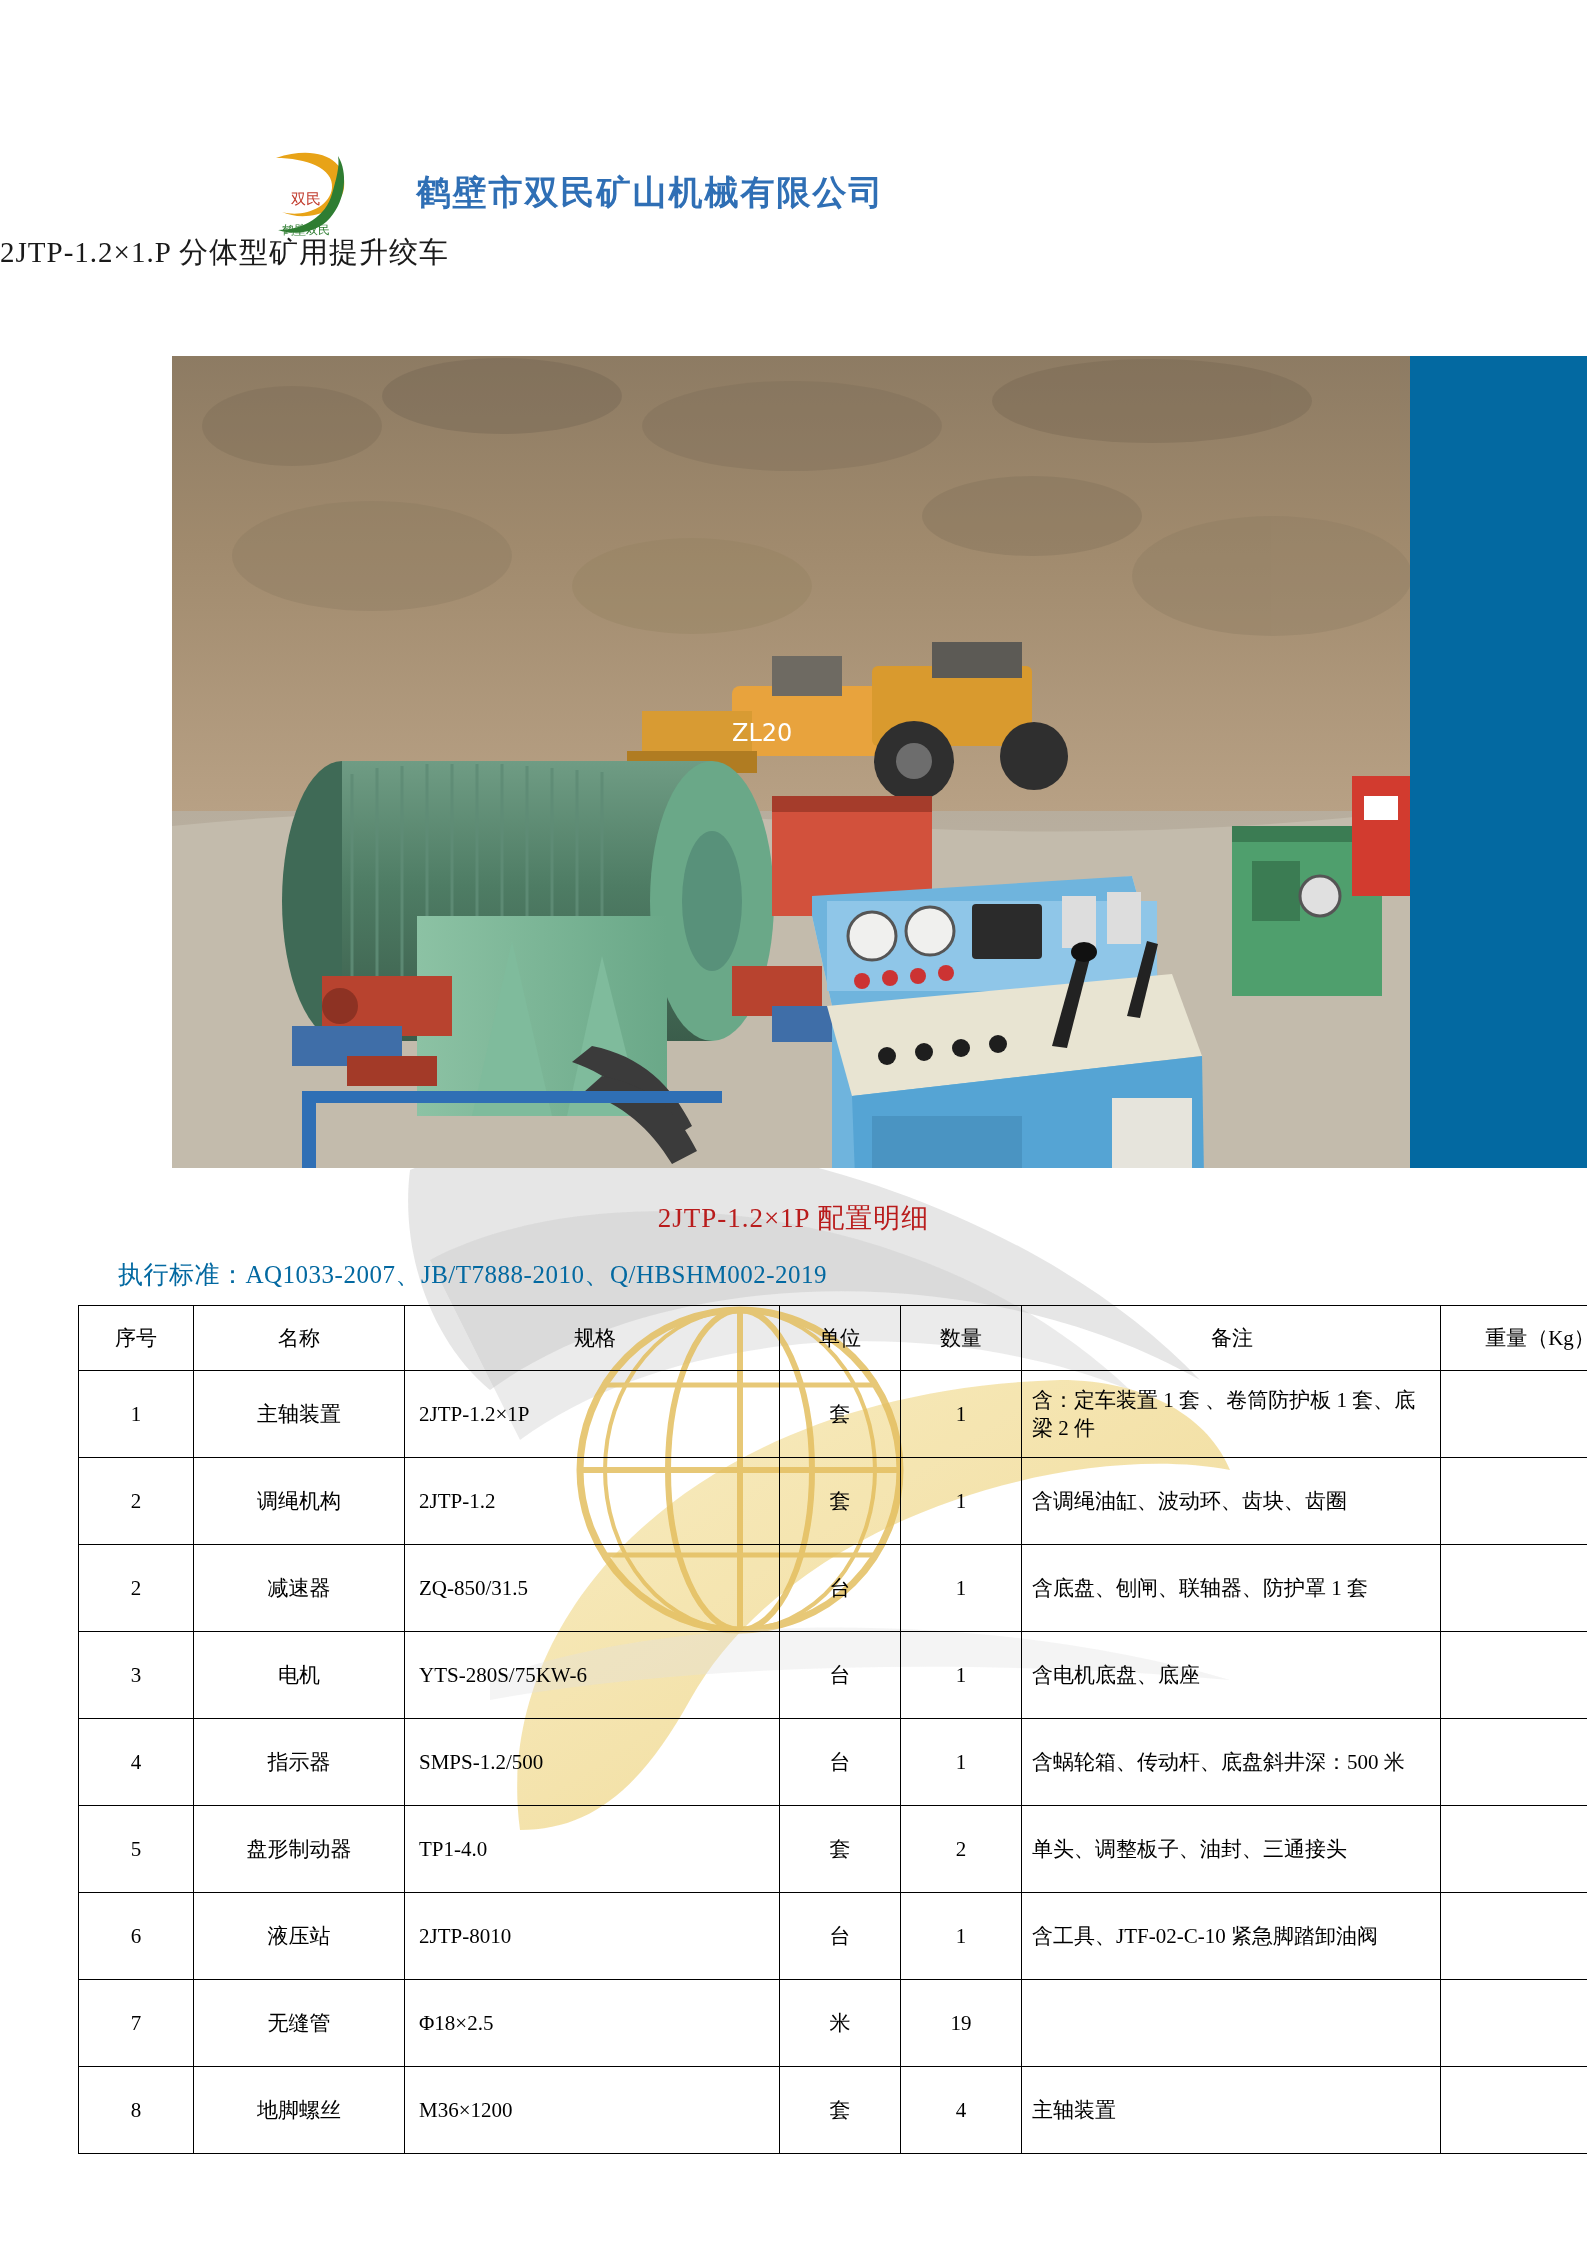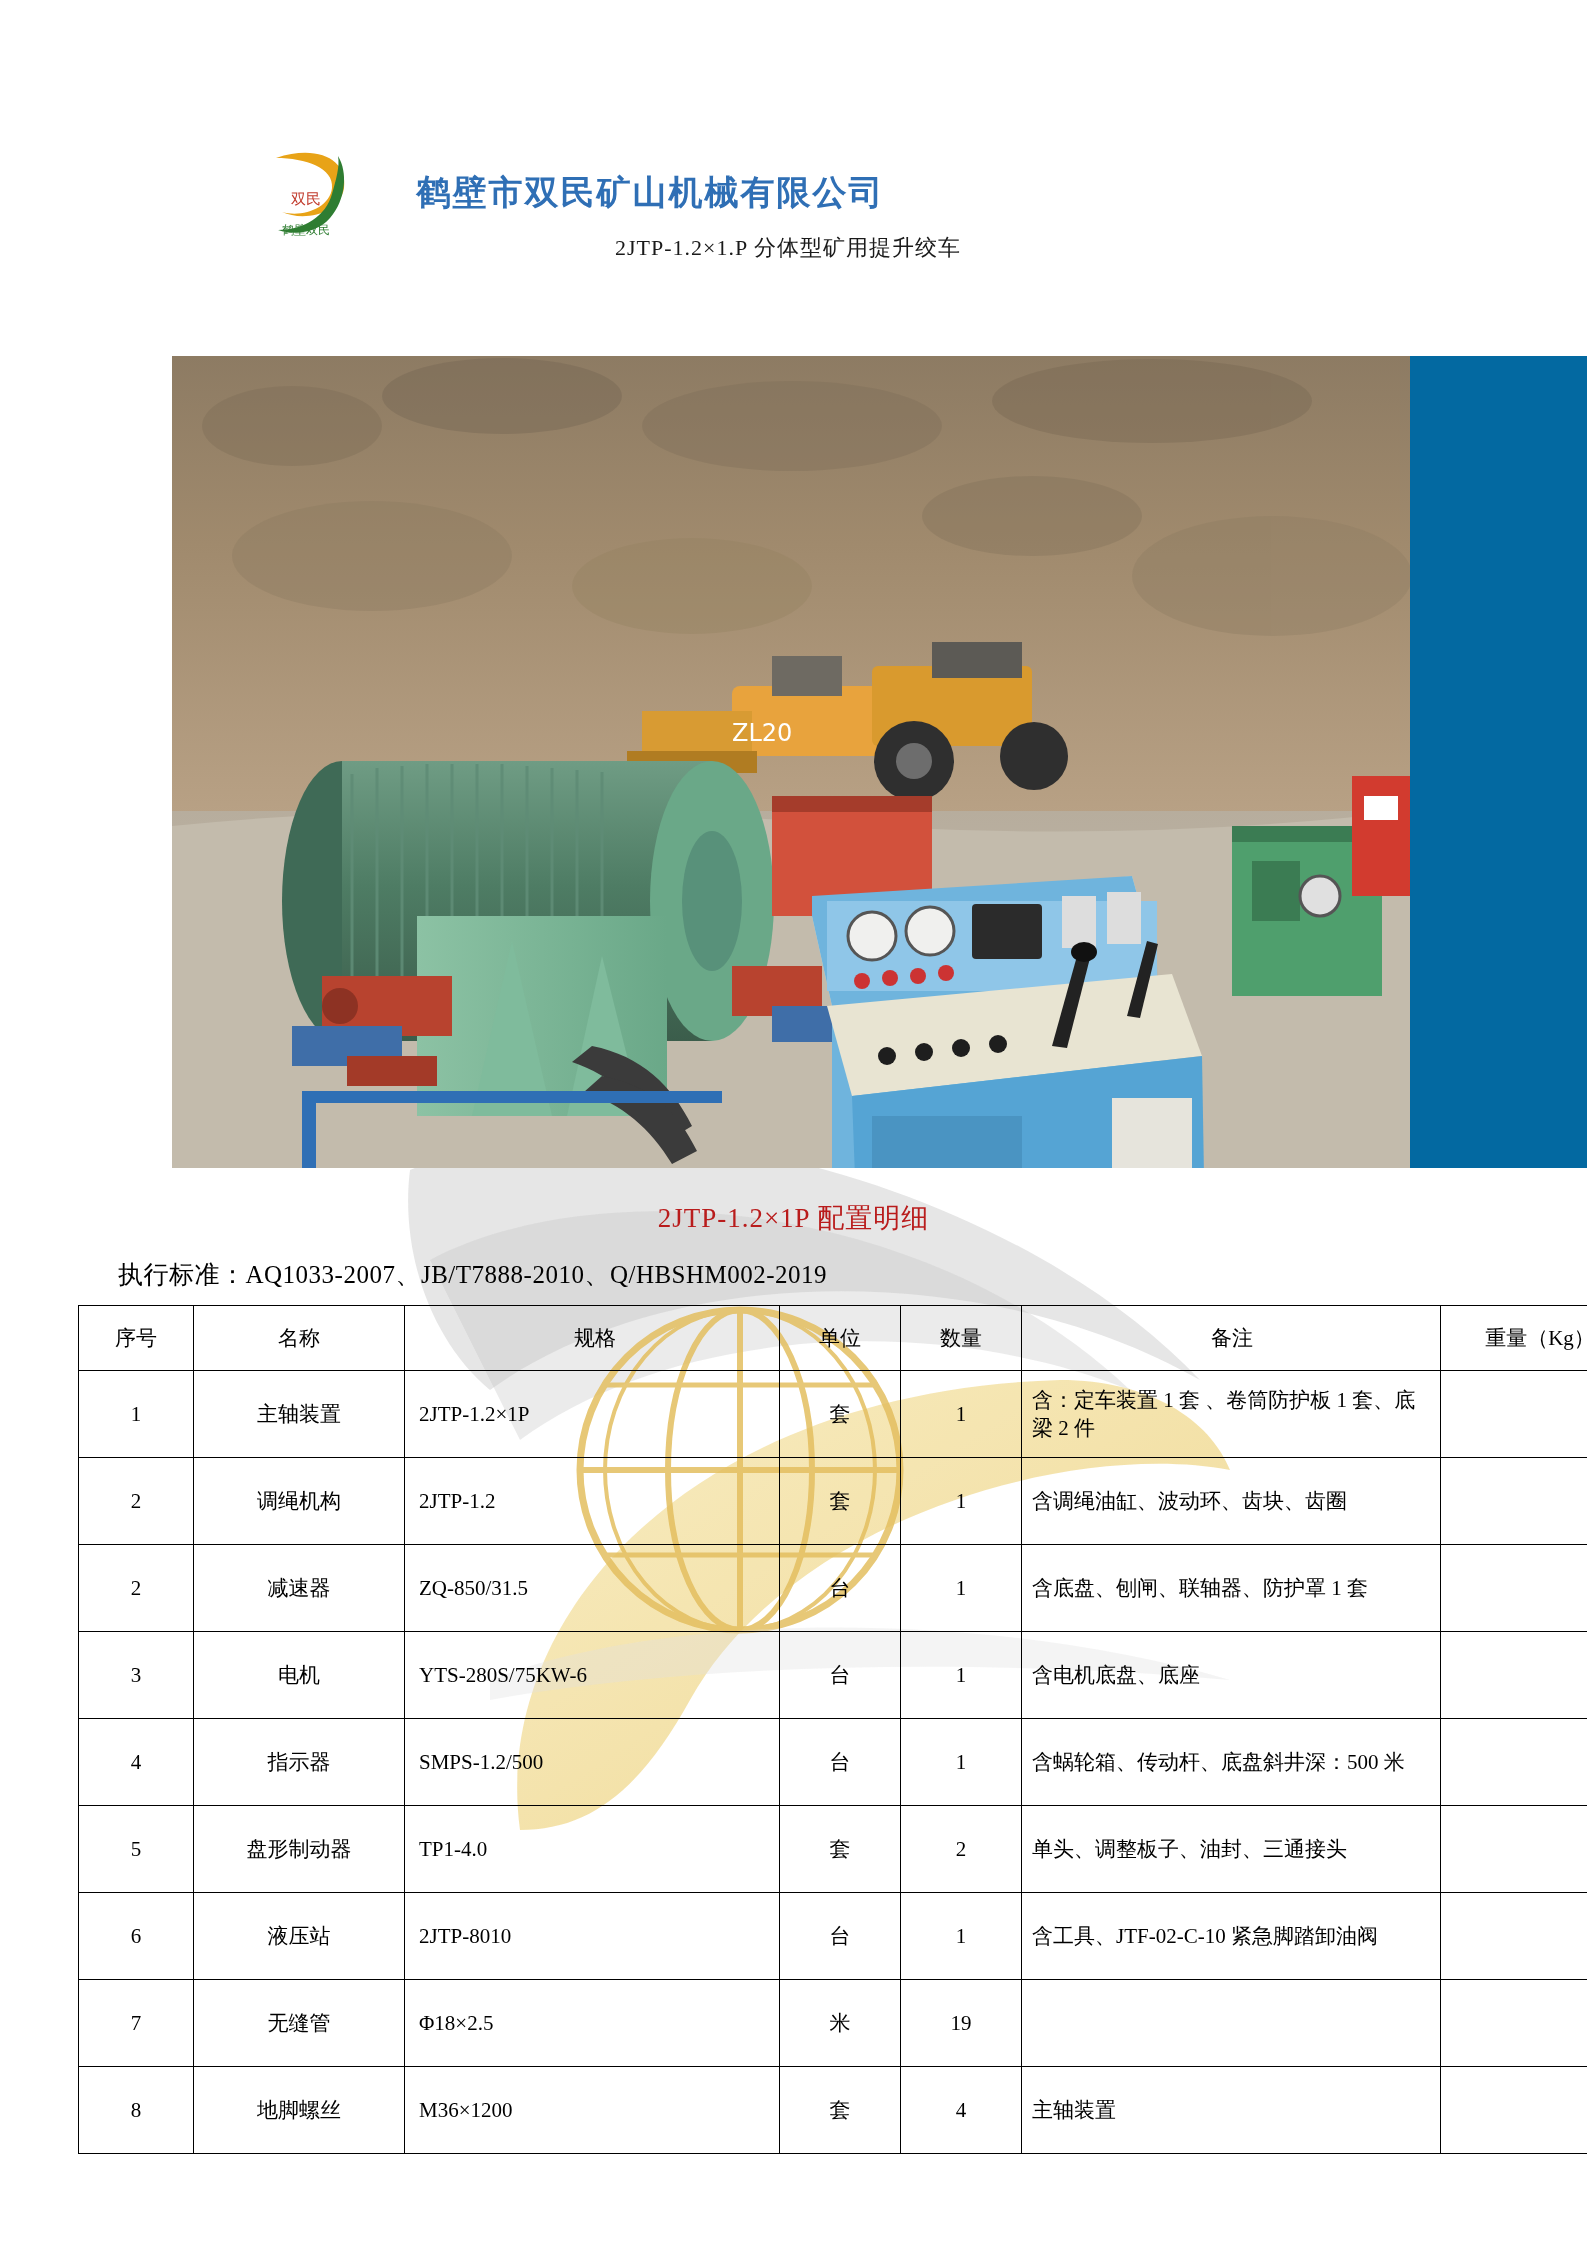--- a/index.html
+++ b/index.html
@@ -59,22 +59,22 @@
     font-size: 34px;
     font-weight: bold;
     color: #2f6fb5;
     letter-spacing: 2px;
     font-family: "DejaVu Serif", "Liberation Serif", serif;
   }
   .doc-subtitle {
     position: absolute;
     left: 0; top: 105px;
     width: 1576px;
-    text-align: center;
-    font-size: 22px;
+    text-align: left;
+    font-size: 29px;
     color: #1a1a1a;
     letter-spacing: 1px;
   }
 
   
   .photo-wrap {
     position: absolute;
     left: 172px;
     top: 356px;
     width: 1432px;
@@ -100,21 +100,21 @@
     font-size: 27px;
     color: #b91c1c;
     z-index: 3;
     letter-spacing: 1px;
   }
   .standard-line {
     position: absolute;
     left: 118px;
     top: 1258px;
     font-size: 25px;
-    color: #000000;
+    color: #0369a1;
     z-index: 3;
     letter-spacing: 0.5px;
   }
 
   
   .table-wrap {
     position: absolute;
     left: 78px;
     top: 1305px;
     width: 1434px;

